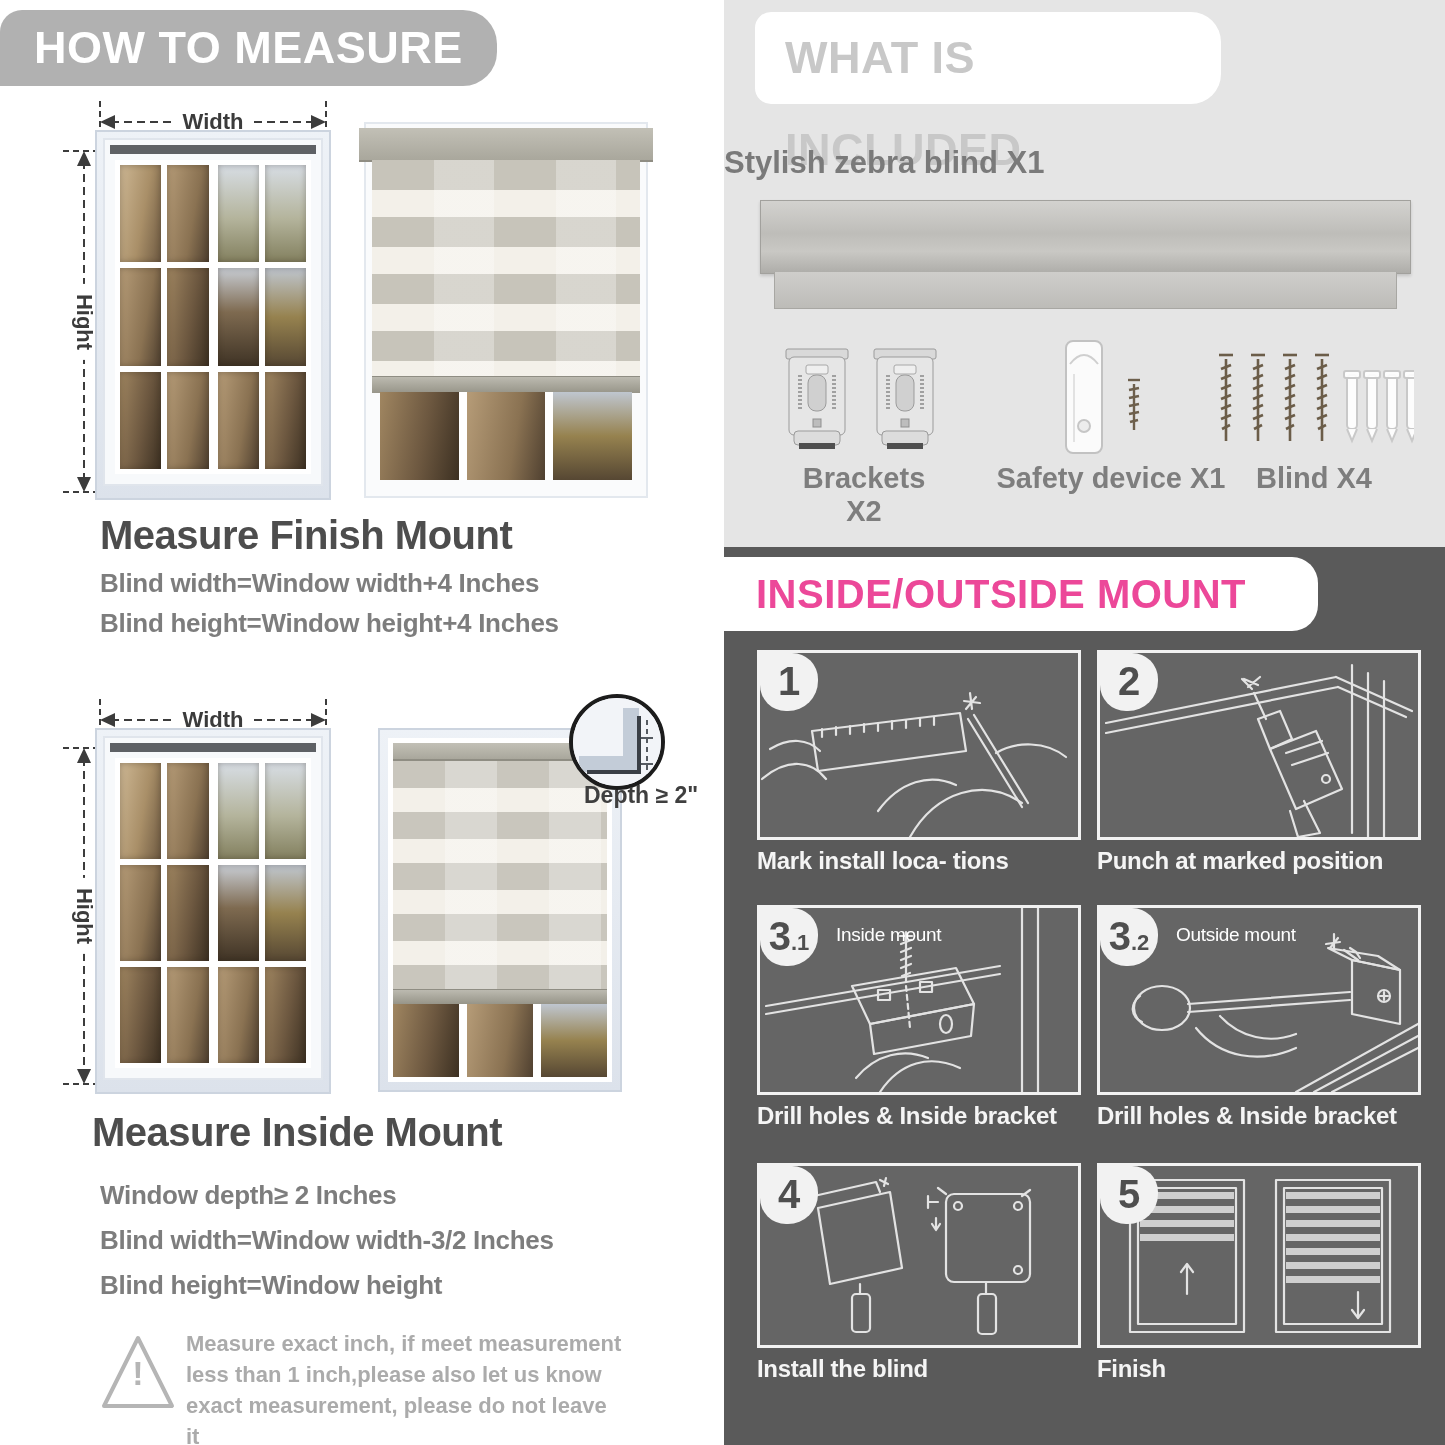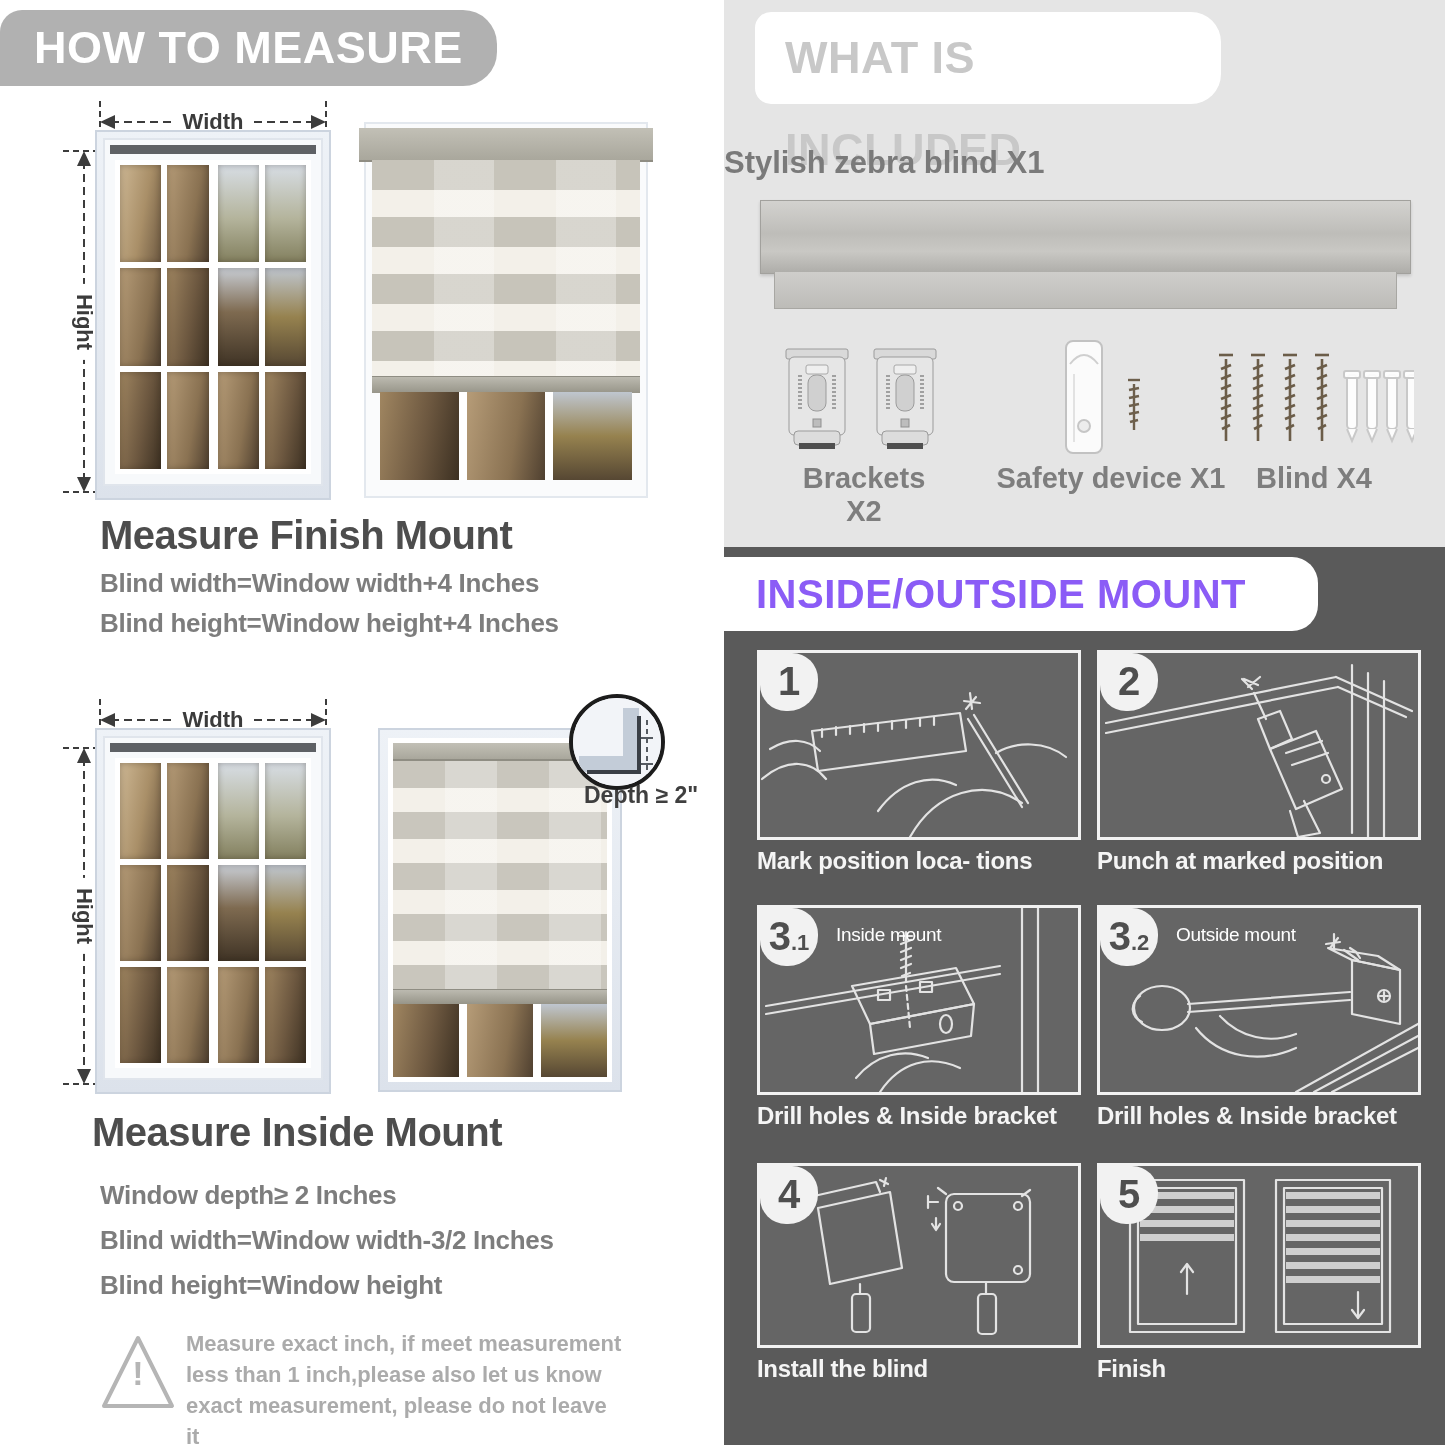--- a/index.html
+++ b/index.html
@@ -18,21 +18,21 @@
   }
   .panel-included { left:724px; top:0; width:721px; height:547px; background:#e5e5e5; }
   .hdr-included {
     left:31px; top:12px; width:466px; height:92px; background:#ffffff;
     border-radius:16px 30px 30px 16px; color:#c8c8c8; font-weight:bold;
     font-size:45px; line-height:92px; padding-left:30px; box-sizing:border-box; letter-spacing:.5px;
   }
   .panel-dark { left:724px; top:547px; width:721px; height:898px; background:#5a5a5a; }
   .hdr-mount {
     left:0; top:10px; width:594px; height:74px; background:#ffffff;
-    border-radius:0 26px 26px 0; color:#8b5cf6; font-weight:bold;
+    border-radius:0 26px 26px 0; color:#ec4899; font-weight:bold;
     font-size:40px; line-height:74px; padding-left:32px; box-sizing:border-box; letter-spacing:.5px;
   }
 
   
   .sec-title { color:#4d4d4d; font-weight:bold; font-size:40px; letter-spacing:-.5px; }
   .formula   { color:#7d7d7d; font-weight:bold; font-size:26px; letter-spacing:-.3px; }
   .warn-text { color:#ababab; font-weight:bold; font-size:22px; line-height:31px; width:440px; }
   .dim-label { background:#ffffff; color:#3b3b3b; font-weight:bold; font-size:22px; padding:0 10px; }
   .depth-label { color:#3f3f3f; font-weight:bold; font-size:23px; }
 
@@ -401,21 +401,21 @@
           <line x1="208" y1="66" x2="262" y2="154"></line>
           <path d="M10,96 C30,84 48,86 60,98"></path>
           <path d="M2,126 C28,104 52,108 66,126"></path>
           <path d="M150,184 C176,138 224,124 262,150"></path>
           <path d="M118,158 C140,128 170,120 196,132"></path>
           <path d="M236,100 C256,88 286,88 306,104"></path>
         </g>
       </svg>
       <div class="badge"><span class="n">1</span><span class="ns"></span></div>
     </div>
-    <div class="abs caption" style="left:33px; top:300px; width:330px;">Mark position loca- tions</div>
+    <div class="abs caption" style="left:33px; top:300px; width:330px;">Mark install loca- tions</div>
 
     <div class="abs step-panel" style="left:373px; top:103px; width:324px; height:190px;">
       <svg class="abs" style="left:0;top:0;" width="318" height="184">
         <g class="lineart">
           <path d="M6,70 L236,24"></path>
             <path d="M6,80 L238,34"></path>
           <path d="M236,24 L312,58"></path>
             <path d="M238,34 L306,64"></path>
           <path d="M252,12 L252,180"></path>
             <path d="M268,20 L268,184"></path>

